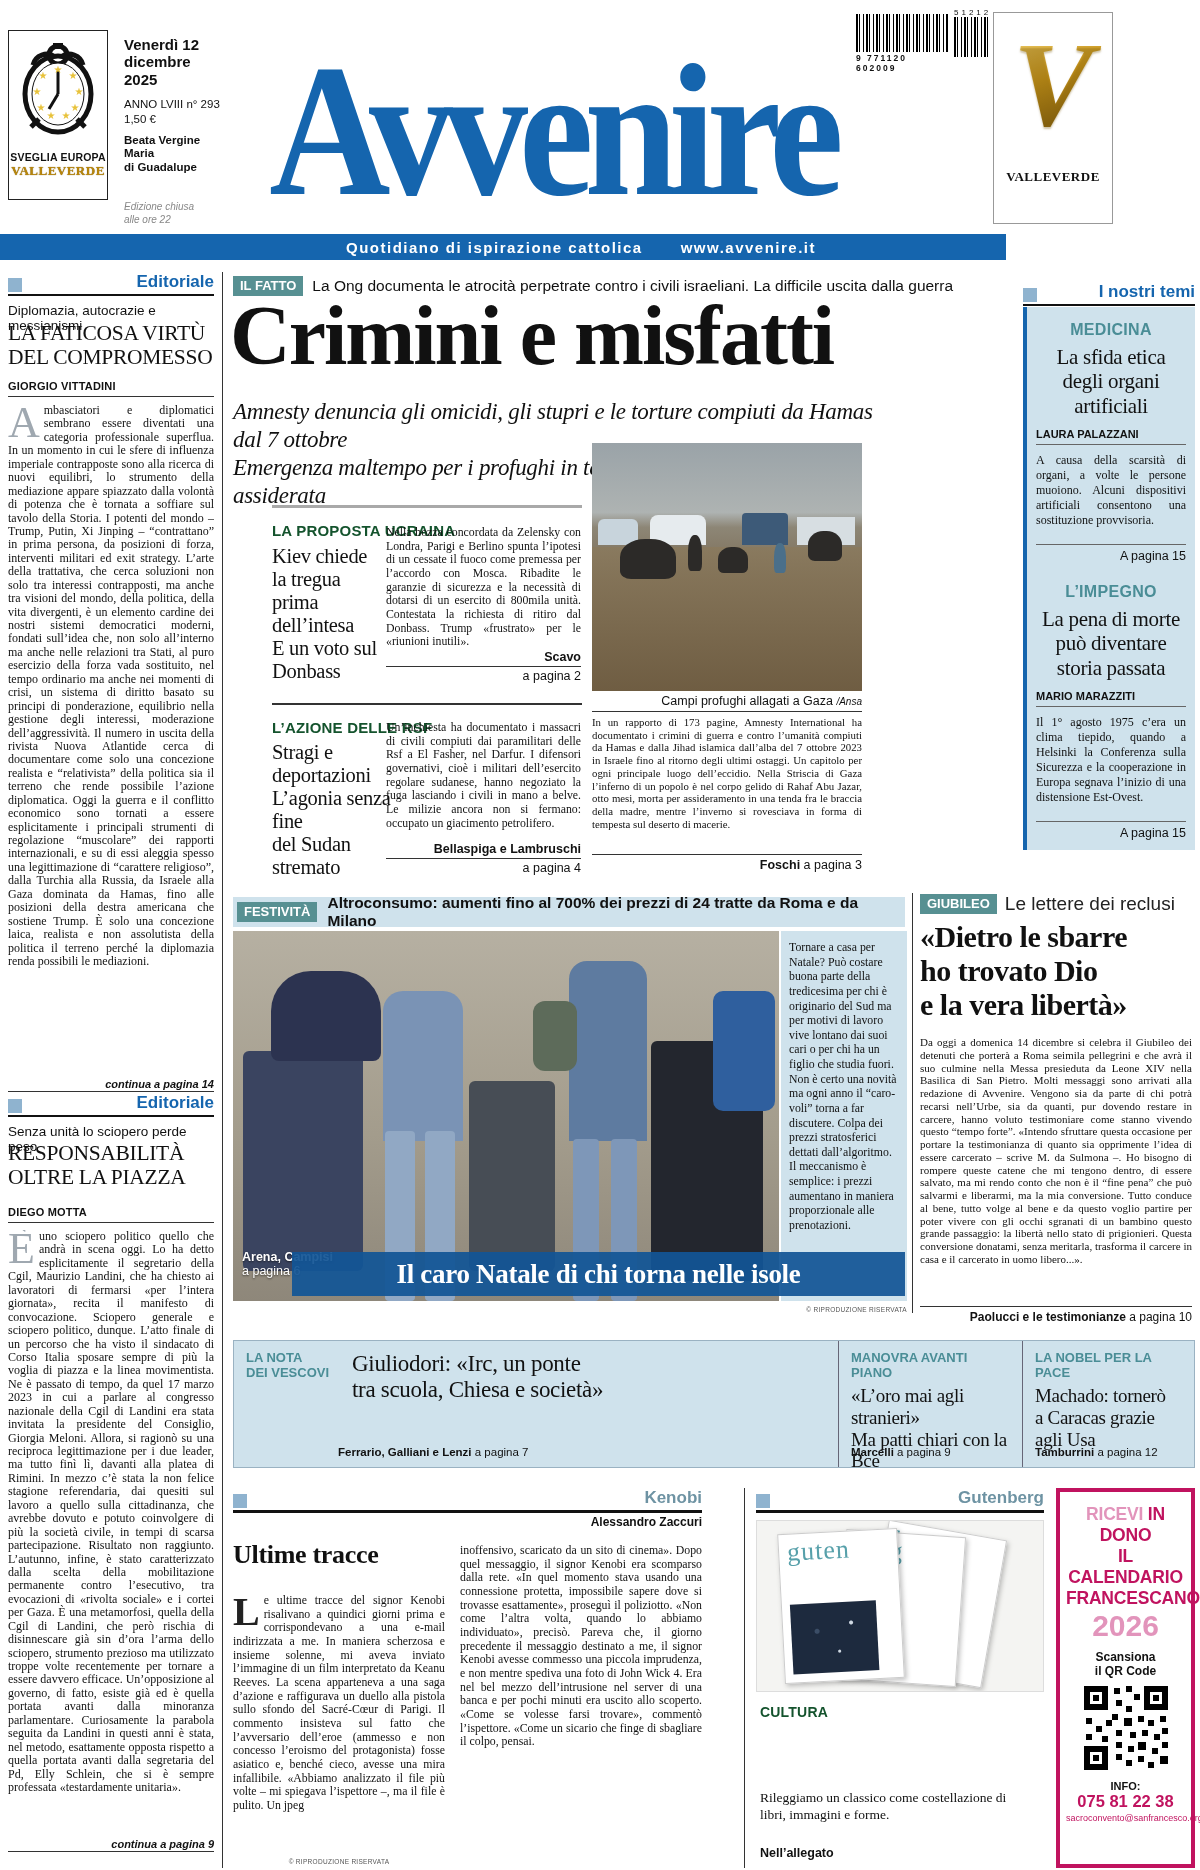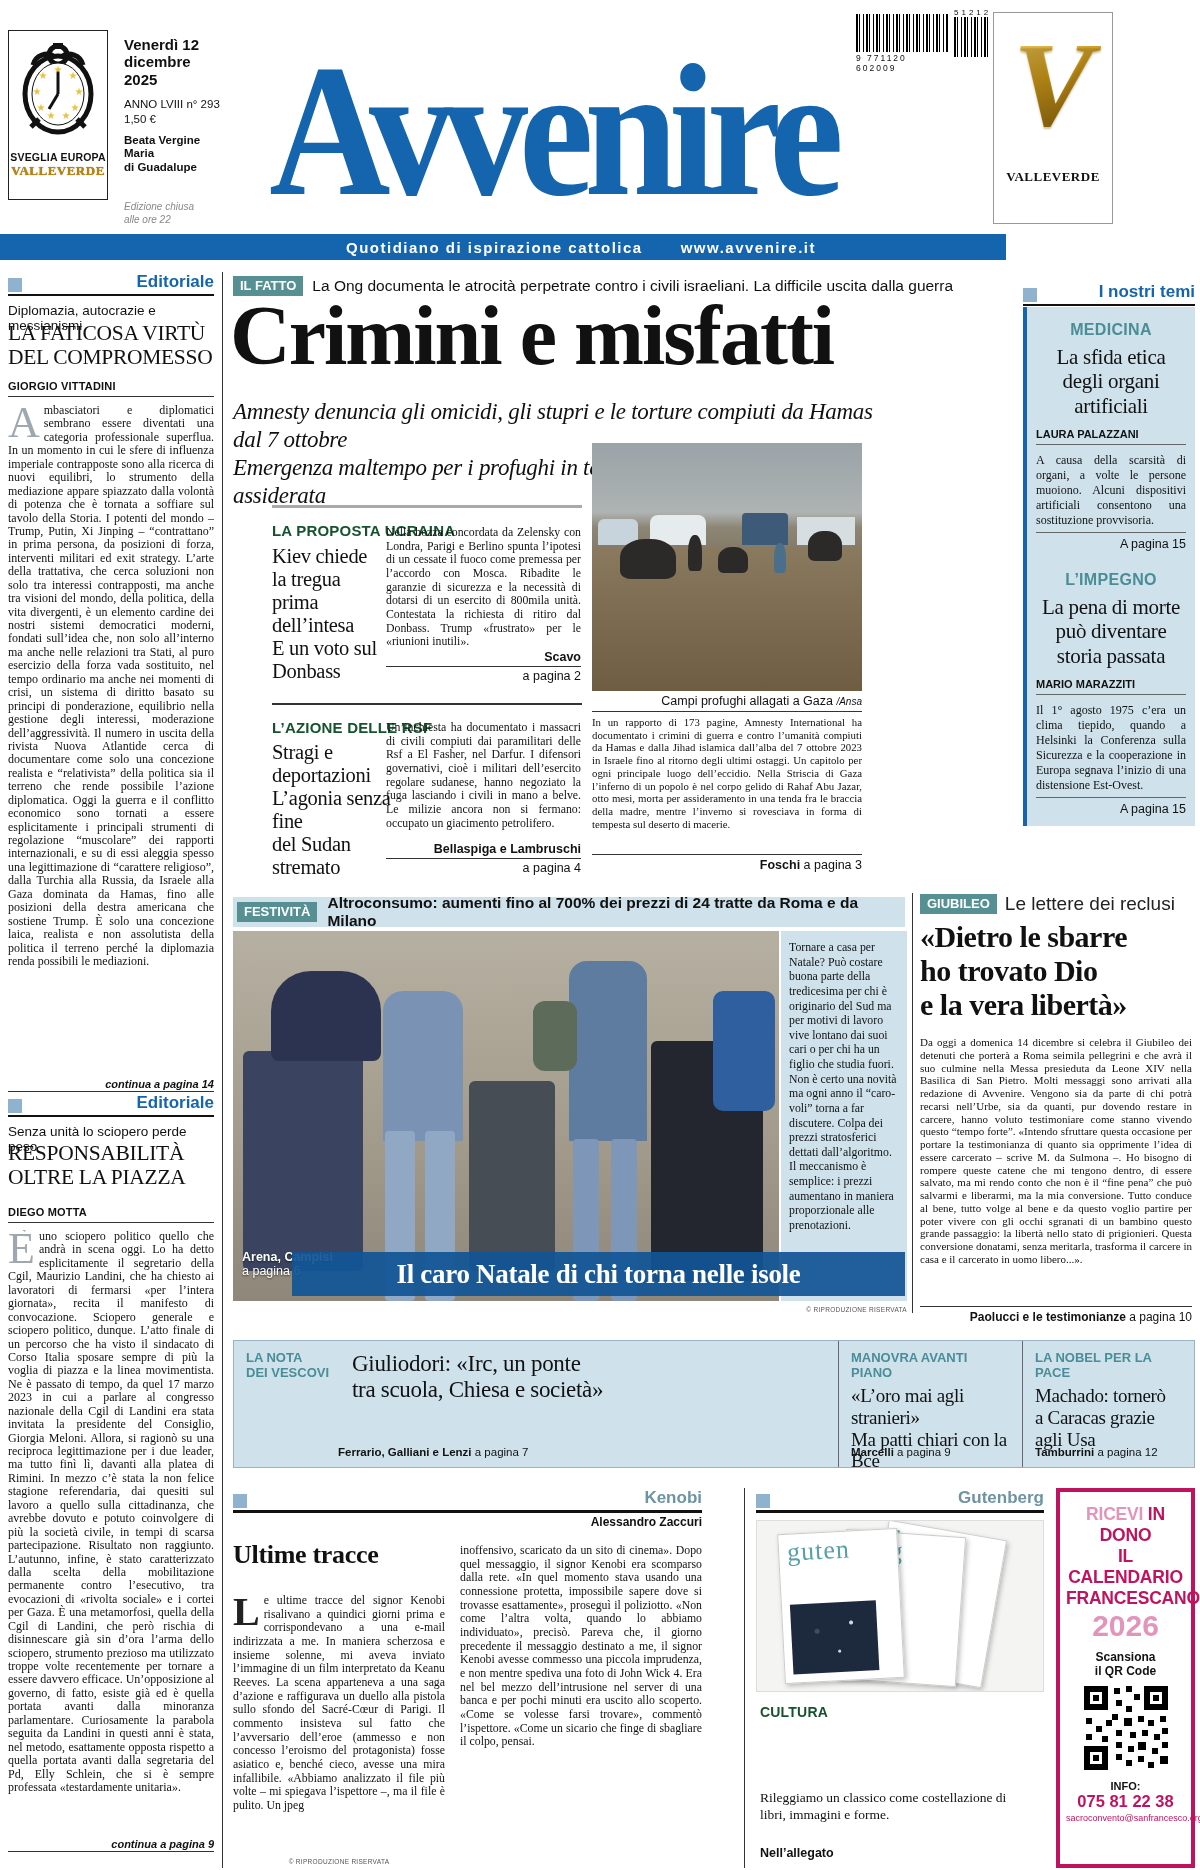--- a/index.html
+++ b/index.html
@@ -20,21 +20,21 @@
   #dateblock .d1 { font-weight:bold; font-size:15px; line-height:1.15; }
   #dateblock .meta { font-size:11.5px; margin-top:9px; line-height:1.3; }
   #dateblock .saint { font-weight:bold; font-size:11.5px; margin-top:7px; line-height:1.2; }
   #dateblock .edition { font-style:italic; font-size:10px; color:#888; margin-top:26px; line-height:1.25; }
 
   #logo { left:222px; top:36px; width:660px; text-align:center; font-family:"Liberation Serif", serif; font-weight:bold; font-size:168px; line-height:1; color:#1565ae; letter-spacing:-9px; transform:scaleY(1.12); transform-origin:top; }
 
   #barcode-area { left:856px; top:8px; width:136px; height:56px; }
   .bars { height:38px; background:repeating-linear-gradient(90deg,#000 0 2px,#fff 2px 3px,#000 3px 4px,#fff 4px 7px,#000 7px 8px,#fff 8px 10px); }
   #bc-main { position:absolute; left:0; top:6px; width:92px; }
-  #bc-num { font-size:8.5px; letter-spacing:2px; margin-top:1px; }
+  #bc-num { font-size:8.5px; letter-spacing:2px; margin-top:1px;font-weight:bold; }
   #bc-addon { position:absolute; left:98px; top:0; width:36px; }
   #bc-top { font-size:8px; letter-spacing:3px; text-align:center; }
   #bc-addon .bars { height:40px; }
 
   #valleverde { left:993px; top:12px; width:120px; height:212px; border:1px solid #999; text-align:center; }
   #vv-letter { font-family:"Liberation Serif", serif; font-weight:bold; font-style:italic; font-size:120px; line-height:1.2; background:linear-gradient(160deg,#f6d87a 10%,#c9961c 45%,#8a6410 70%,#e8c55c 95%); -webkit-background-clip:text; background-clip:text; color:transparent; text-shadow:0 2px 2px rgba(120,90,10,.35); }
   #vv-name { font-family:"Liberation Serif", serif; font-weight:bold; font-size:13px; letter-spacing:.5px; margin-top:12px; }
 
   #blueband { left:0; top:234px; width:1006px; height:26px; background:#1565ae; color:#fff; display:flex; align-items:center; font-weight:bold; font-size:15px; letter-spacing:1.5px; }
   #blueband .tag { margin-left:346px; }
@@ -103,21 +103,21 @@
   #giub-by { left:920px; top:1306px; width:272px; border-top:1.2px solid #333; padding-top:3px; font-size:12px; text-align:right; }
   #giub-by .a { font-weight:bold; }
 
   
   #sb-head { left:1023px; top:282px; width:172px; }
   #sb-box { left:1023px; top:307px; width:172px; background:#cfe2ec; border-left:4px solid #1565ae; padding:14px 9px 10px; }
   .sb-label { color:#4a8d96; font-weight:bold; font-size:16px; text-align:center; letter-spacing:.3px; }
   .sb-title { font-family:"Liberation Serif", serif; font-size:21px; line-height:1.16; text-align:center; margin-top:6px; letter-spacing:-.3px; }
   .sb-by { font-weight:bold; font-size:11px; border-bottom:1px solid #666; padding:10px 0 4px; }
   .sb-body { font-family:"Liberation Serif", serif; font-size:12px; line-height:1.25; text-align:justify; margin-top:8px; }
-  .sb-page { border-top:1px solid #666; margin-top:4px; padding-top:4px; text-align:right; font-size:12.5px; }
+  .sb-page { border-top:1px solid #666; margin-top:16px; padding-top:4px; text-align:right; font-size:12.5px; }
   .sb-gap { height:20px; }
 
   
   #strip { left:233px; top:1340px; width:962px; height:128px; background:#cfe2ec; border:1px solid #9ab2c2; display:flex; }
   .strip-cell { padding:10px 12px; position:relative; }
   .strip-cell + .strip-cell { border-left:1px solid #667; }
   #sc1 { width:604px; display:flex; gap:14px; }
   #sc2 { width:184px; }
   #sc3 { flex:1; }
   .strip-label { color:#4a8d96; font-weight:bold; font-size:13px; line-height:1.15; }

